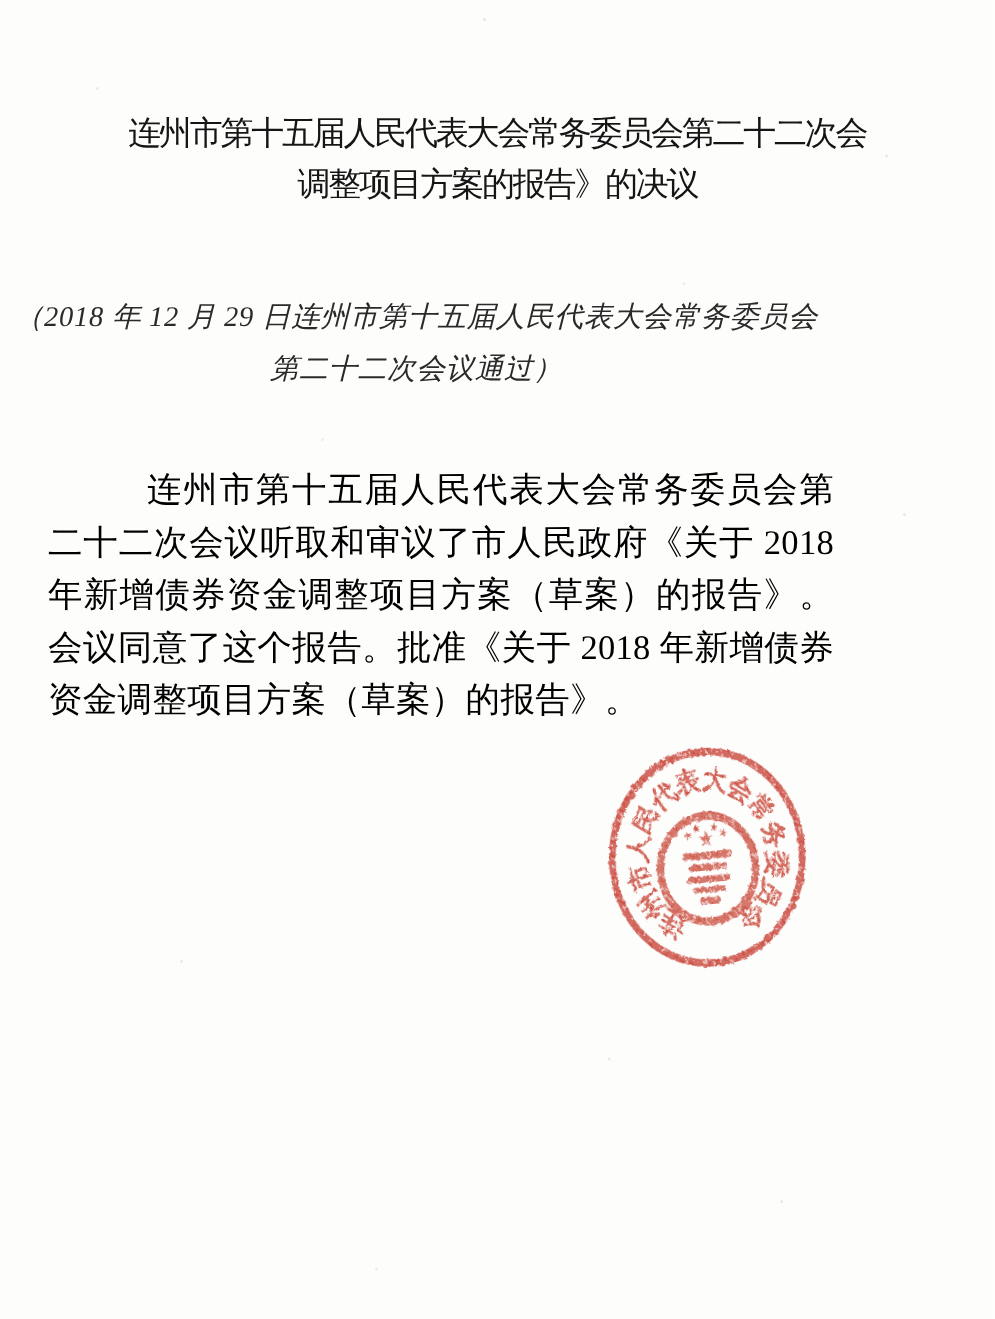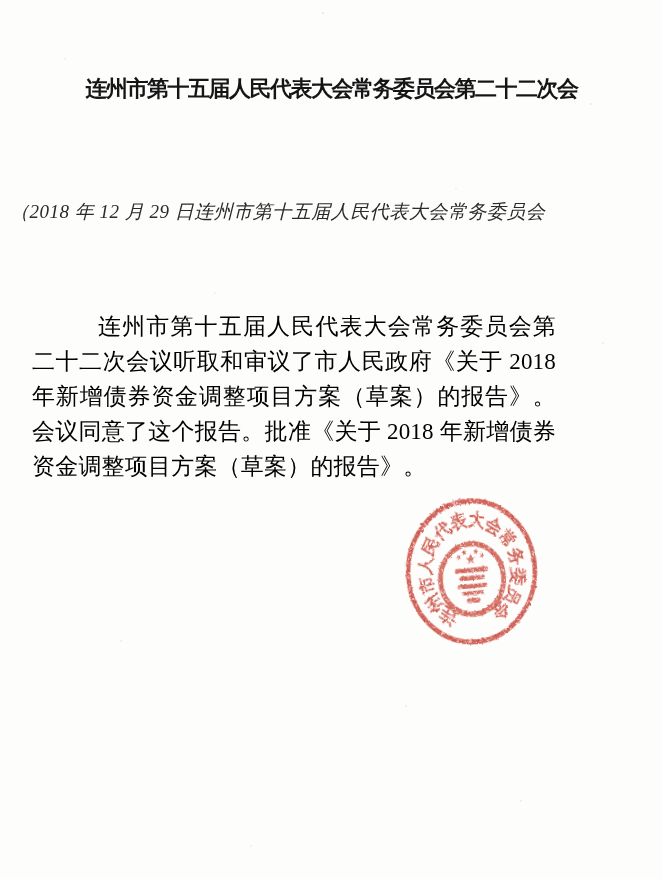--- a/index.html
+++ b/index.html
@@ -18,21 +18,21 @@
     position:absolute;left:0;top:0;width:2px;height:2px;border-radius:50%;
     box-shadow:
       322px 12px 0 0 #e6e6e4, 64px 58px 0 0 #ececea, 590px 103px 0 0 #e8e8e6,
       214px 292px 0 0 #eeeeec, 602px 342px 0 0 #e9e9e7, 120px 640px 0 0 #ebebe9,
       405px 705px 0 0 #e9e9e7, 520px 800px 0 0 #eaeae8, 250px 845px 0 0 #ececea,
       455px 188px 0 0 #efefed;
   }
   .title{
     position:absolute;top:72px;left:0;width:663px;
     margin:0;text-align:center;
-    font-size:22px;font-weight:700;line-height:34px;
+    font-size:22px;font-weight:400;line-height:34px;
     letter-spacing:-1.5px;color:#151515;
   }
   .title .tline{display:block;}
   .subtitle{
     position:absolute;top:194px;left:0;width:555px;
     text-align:center;
     font-size:19px;line-height:35px;
     font-style:italic;color:#2a2a2a;
     letter-spacing:0.5px;
   }
@@ -63,24 +63,26 @@
 </style>
 </head>
 <body style="--seal-color: #c7382a;">
 
 <div class="page">
 
   <div class="specks"></div>
 
   <h1 class="title">
     <span class="tline">连州市第十五届人民代表大会常务委员会第二十二次会</span>
+    <span class="tline">调整项目方案的报告》的决议</span>
   </h1>
 
   <div class="subtitle">
     <span class="sline">（2018 年 12 月 29 日连州市第十五届人民代表大会常务委员会</span>
+    <span class="sline">第二十二次会议通过）</span>
   </div>
 
   <p class="para">连州市第十五届人民代表大会常务委员会第二十二次会议听取和审议了市人民政府《关于 2018 年新增债券资金调整项目方案（草案）的报告》。会议同意了这个报告。批准《关于 2018 年新增债券资金调整项目方案（草案）的报告》。</p>
 
   <div class="seal">
     <svg viewBox="0 0 220 220" aria-hidden="true">
       <defs>
         <path id="star" d="M0,-1 L0.224,-0.309 L0.951,-0.309 L0.363,0.118 L0.588,0.809 L0,0.382 L-0.588,0.809 L-0.363,0.118 L-0.951,-0.309 L-0.224,-0.309 Z"></path>
         <filter id="stamp" x="-10%" y="-10%" width="120%" height="120%">
           <feTurbulence type="fractalNoise" baseFrequency="0.38" numOctaves="3" seed="7" result="n"></feTurbulence>

